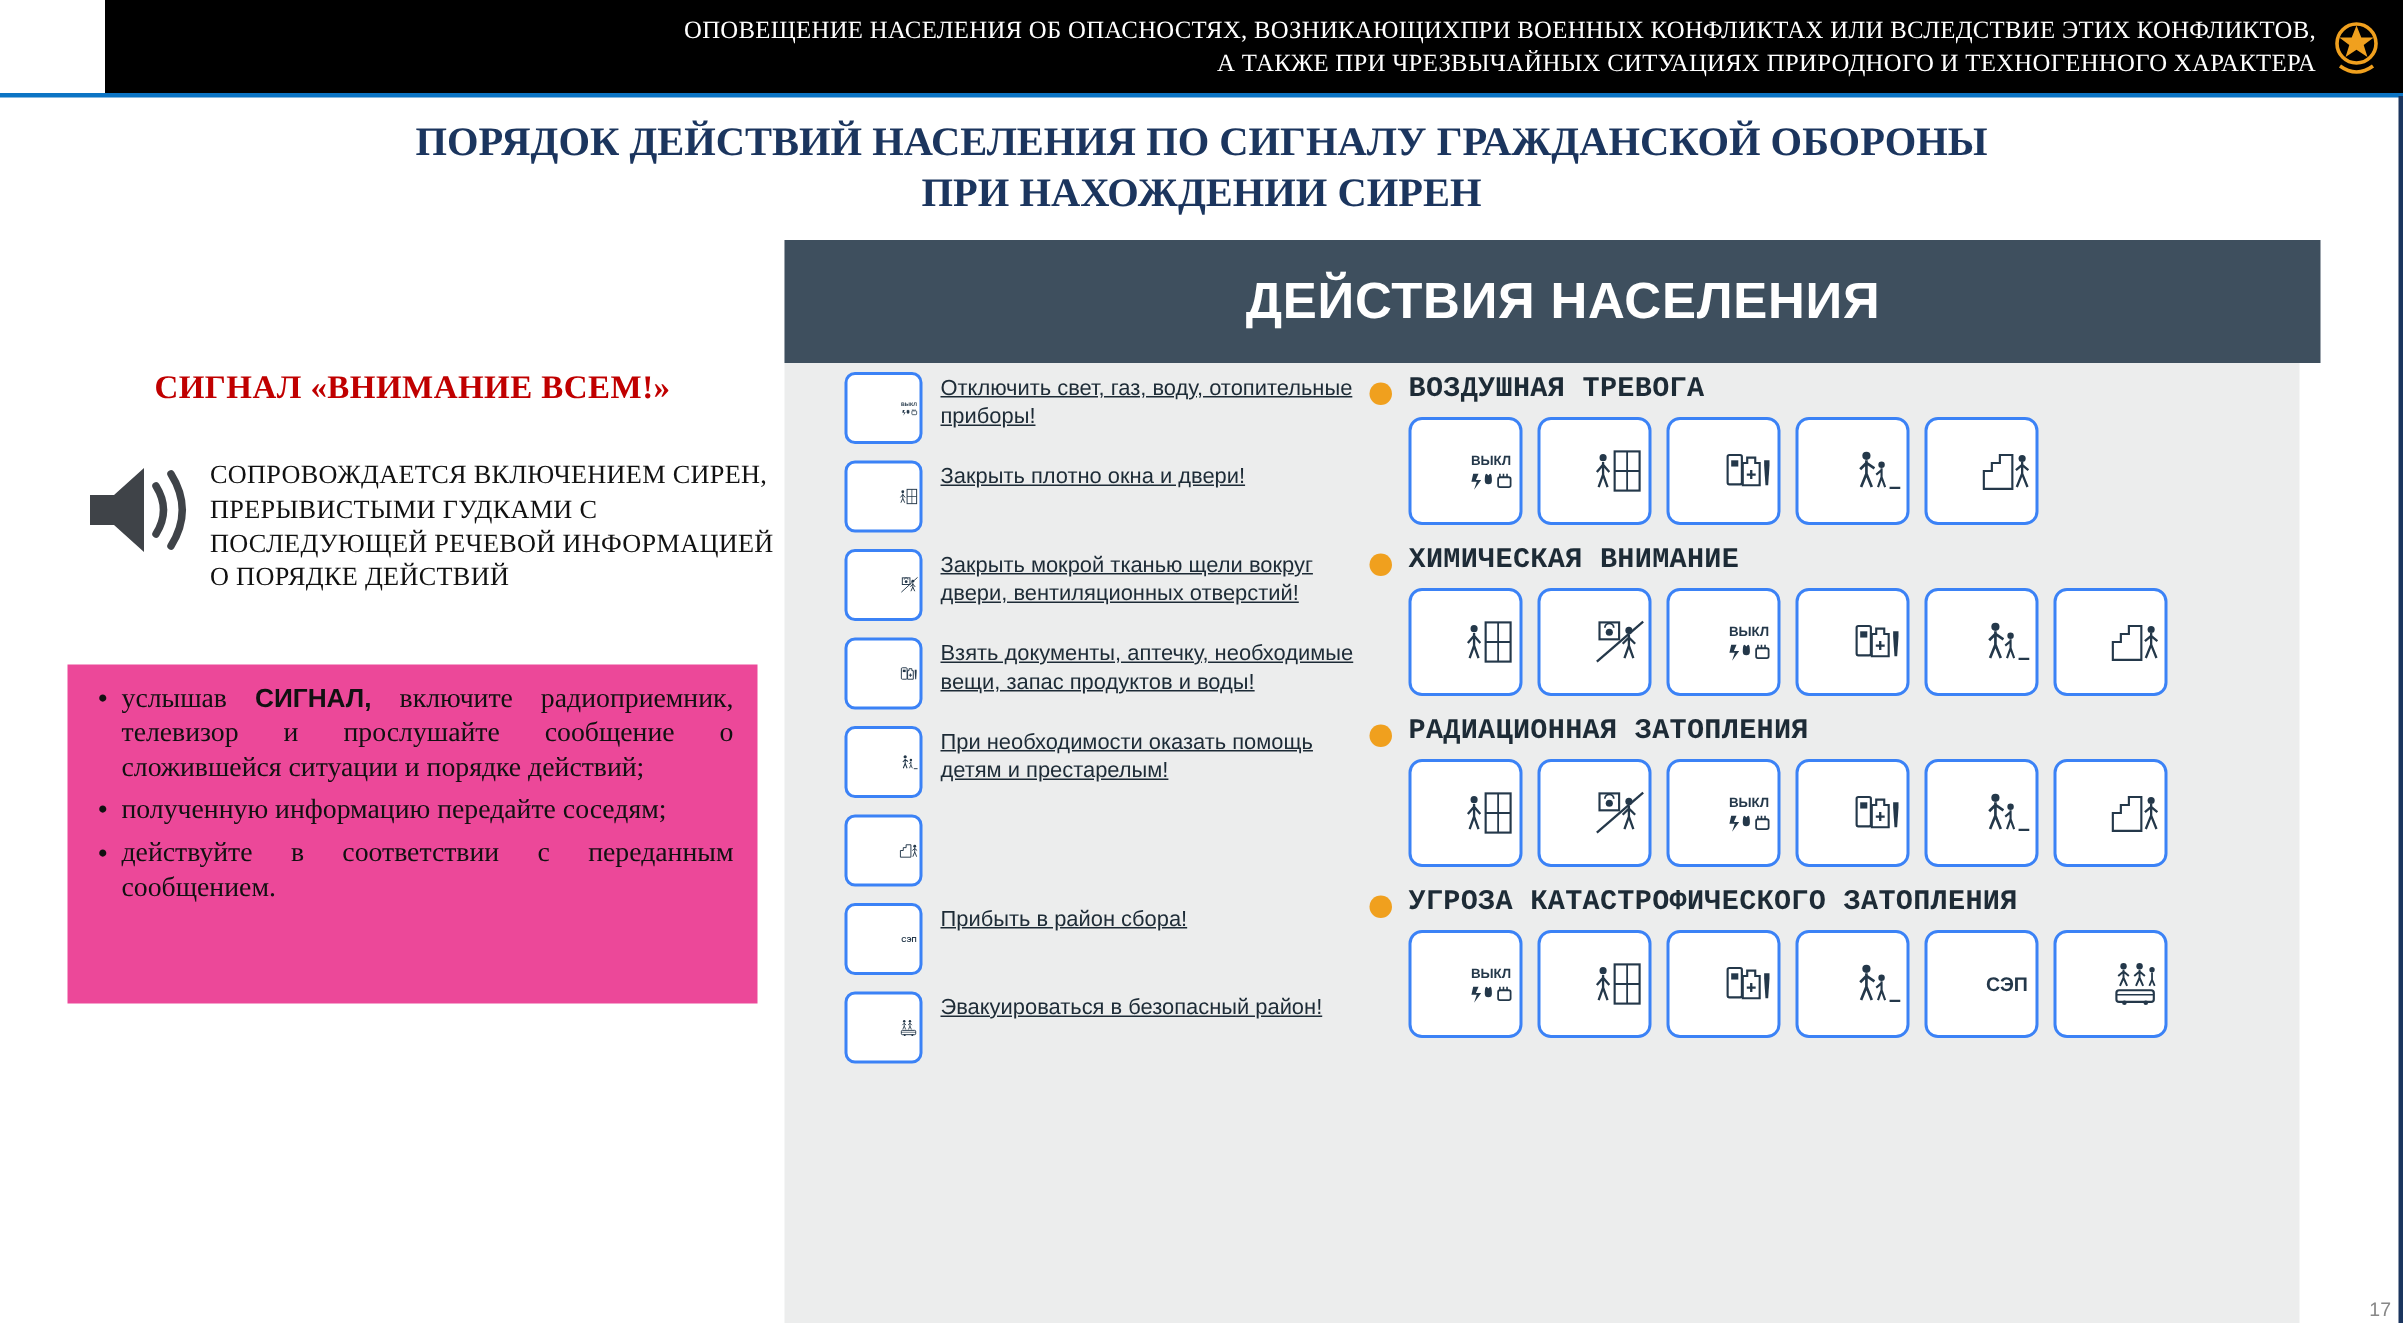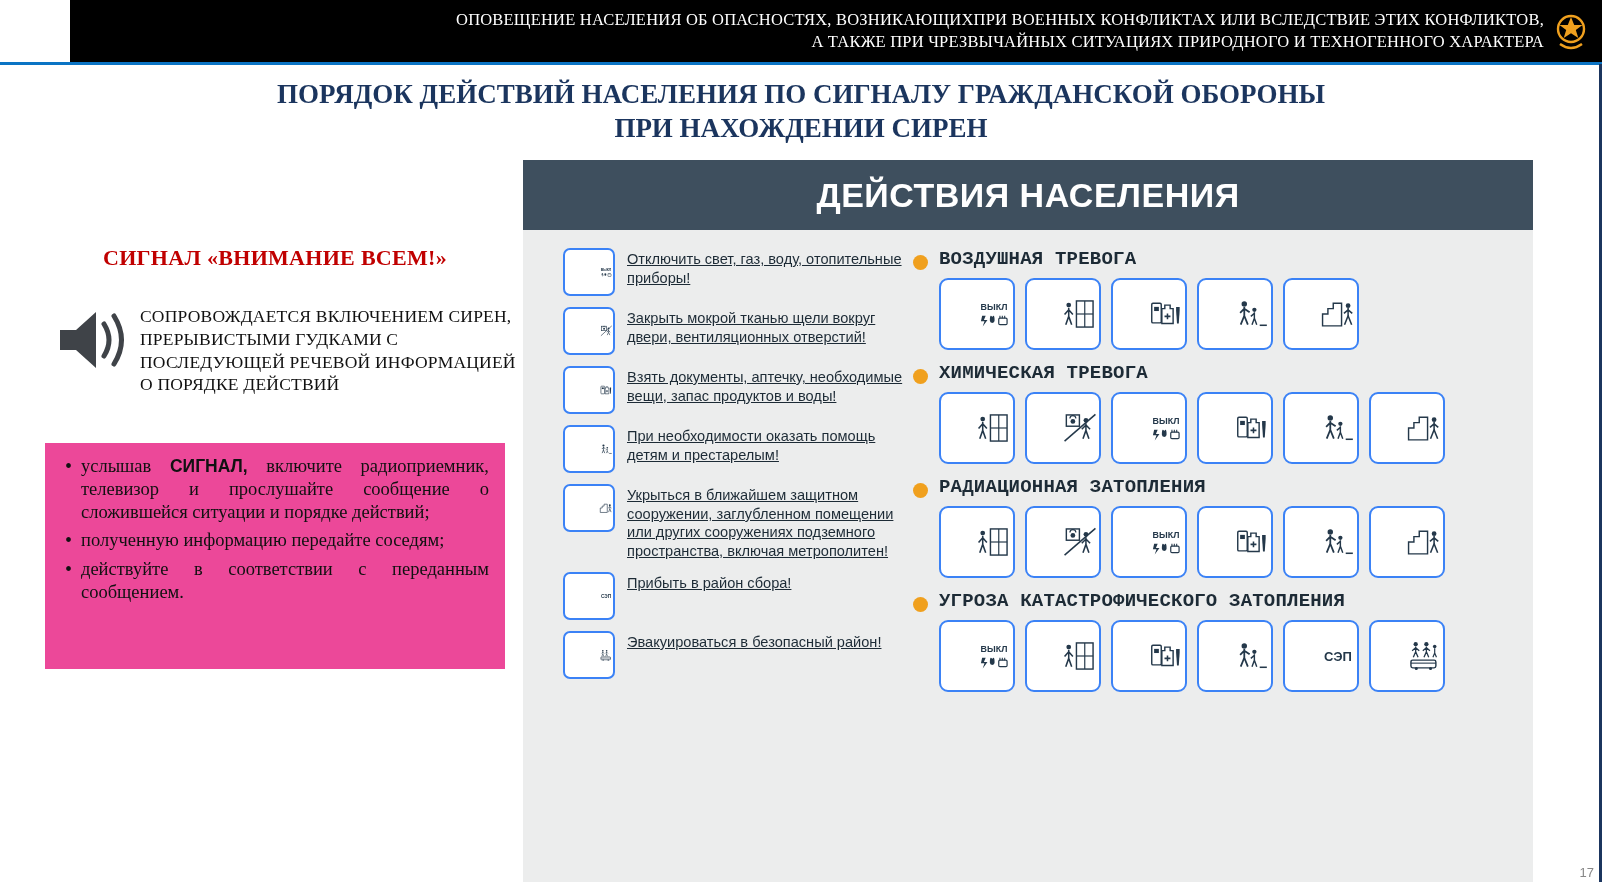--- a/index.html
+++ b/index.html
@@ -68,24 +68,24 @@
   }
   .yellow-box li b{font-family:"Liberation Sans", sans-serif;font-size:17.5px;}
 
   
   .info-panel{
     position:absolute;left:523px;top:160px;width:1010px;height:722px;
     background:#eceded;
     font-family:"Liberation Sans", sans-serif;
   }
   .info-header{
-    position:absolute;left:0;top:0;width:1010px;height:70px;
+    position:absolute;left:0;top:0;width:1010px;height:82px;
     background:#3e4f5e;color:#fff;
     display:flex;align-items:center;justify-content:center;
-    font-size:34px;font-weight:bold;letter-spacing:.5px;
+    font-size:34px;font-weight:bold;letter-spacing:.5px;padding-left:14px;
   }
 
   
   .action-list{
     position:absolute;left:40px;top:88px;width:340px;
   }
   .action-row{
     display:flex;align-items:flex-start;margin-bottom:11px;
   }
   .action-row .ic{flex:0 0 auto;margin-right:12px;}
@@ -191,20 +191,34 @@
             <path d="M9 24 l4 0 -2 5 4 0 -5 7 2 -6 -4 0 z" fill="#24384a"></path>
             <path d="M20 25 q3 -4 3 4 a3 3 0 0 1 -6 0 q0 -8 3 -4z" fill="#24384a"></path>
             <rect x="28" y="26" width="10" height="8" rx="1.5" fill="none" stroke="#24384a" stroke-width="1.6"></rect>
             <path d="M29 26 l0 -3 M32 26 l0 -3 M35 26 l0 -3" stroke="#24384a" stroke-width="1.4"></path>
           </svg>
         </span>
       </span>
       <span class="action-text">Отключить свет, газ, воду, отопительные приборы!</span>
     </div>
 
+    <div class="action-row">
+      <span class="ic">
+        <span class="tile sm">
+          <svg width="44" height="40" viewBox="0 0 44 40">
+            <rect x="18" y="5" width="20" height="30" fill="none" stroke="#24384a" stroke-width="2"></rect>
+            <line x1="28" y1="5" x2="28" y2="35" stroke="#24384a" stroke-width="1.6"></line>
+            <line x1="18" y1="20" x2="38" y2="20" stroke="#24384a" stroke-width="1.6"></line>
+            <circle cx="9" cy="10" r="3" fill="#24384a"></circle>
+            <path d="M9 14 l0 10 M9 16 l-5 6 M9 16 l5 6 M9 24 l-4 9 M9 24 l4 9" stroke="#24384a" stroke-width="2" fill="none"></path>
+          </svg>
+        </span>
+      </span>
+      <span class="action-text">Закрыть плотно окна и двери!</span>
+    </div>
 
     <div class="action-row">
       <span class="ic">
         <span class="tile sm">
           <svg width="44" height="40" viewBox="0 0 44 40">
             <rect x="8" y="5" width="16" height="14" fill="none" stroke="#24384a" stroke-width="2"></rect>
             <path d="M12 9 a4 4 0 0 1 8 0" fill="none" stroke="#24384a" stroke-width="1.6"></path>
             <circle cx="16" cy="13" r="3" fill="#24384a"></circle>
             <path d="M30 16 l0 8 M30 18 l-5 6 M30 18 l5 6 M30 24 l-4 9 M30 24 l4 9" stroke="#24384a" stroke-width="2" fill="none"></path>
             <circle cx="30" cy="12" r="3" fill="#24384a"></circle>
@@ -250,21 +264,20 @@
     <div class="action-row">
       <span class="ic">
         <span class="tile sm">
           <svg width="44" height="40" viewBox="0 0 44 40">
             <path d="M4 34 L4 20 L10 20 L10 14 L16 14 L16 8 L26 8 L26 34 Z" fill="none" stroke="#24384a" stroke-width="2"></path>
             <circle cx="34" cy="11" r="3" fill="#24384a"></circle>
             <path d="M34 14 l0 9 M34 16 l-5 4 M34 16 l5 4 M34 23 l-4 10 M34 23 l4 10" stroke="#24384a" stroke-width="2" fill="none"></path>
           </svg>
         </span>
       </span>
-      <span class="action-text">Укрыться в ближайшем защитном сооружении, заглубленном помещении или других сооружениях подземного пространства, включая метрополитен!</span>
     </div>
 
     <div class="action-row">
       <span class="ic">
         <span class="tile sm">
           <svg width="44" height="40" viewBox="0 0 44 40">
             <text x="22" y="26" font-family="Liberation Sans, sans-serif" font-size="15" font-weight="bold" fill="#24384a" text-anchor="middle">СЭП</text>
           </svg>
         </span>
       </span>
@@ -341,21 +354,21 @@
             <circle cx="49" cy="15" r="4" fill="#24384a"></circle>
             <path d="M49 19 l0 13 M49 22 l-7 6 M49 22 l7 6 M49 32 l-6 15 M49 32 l6 15" stroke="#24384a" stroke-width="2.6" fill="none"></path>
           </svg>
         </span>
       </div>
     </div>
 
     <div class="alarm-block">
       <div class="alarm-head">
         <span class="dot"></span>
-        <span class="alarm-title">ХИМИЧЕСКАЯ ТРЕВОГА</span>
+        <span class="alarm-title">ХИМИЧЕСКАЯ ВНИМАНИЕ</span>
       </div>
       <div class="icon-row">
         <span class="tile">
           <svg width="64" height="58" viewBox="0 0 64 58">
             <rect x="26" y="7" width="28" height="44" fill="none" stroke="#24384a" stroke-width="2.4"></rect>
             <line x1="40" y1="7" x2="40" y2="51" stroke="#24384a" stroke-width="2"></line>
             <line x1="26" y1="29" x2="54" y2="29" stroke="#24384a" stroke-width="2"></line>
             <circle cx="13" cy="14" r="4" fill="#24384a"></circle>
             <path d="M13 19 l0 14 M13 22 l-7 8 M13 22 l7 8 M13 33 l-5 14 M13 33 l5 14" stroke="#24384a" stroke-width="2.6" fill="none"></path>
           </svg>

